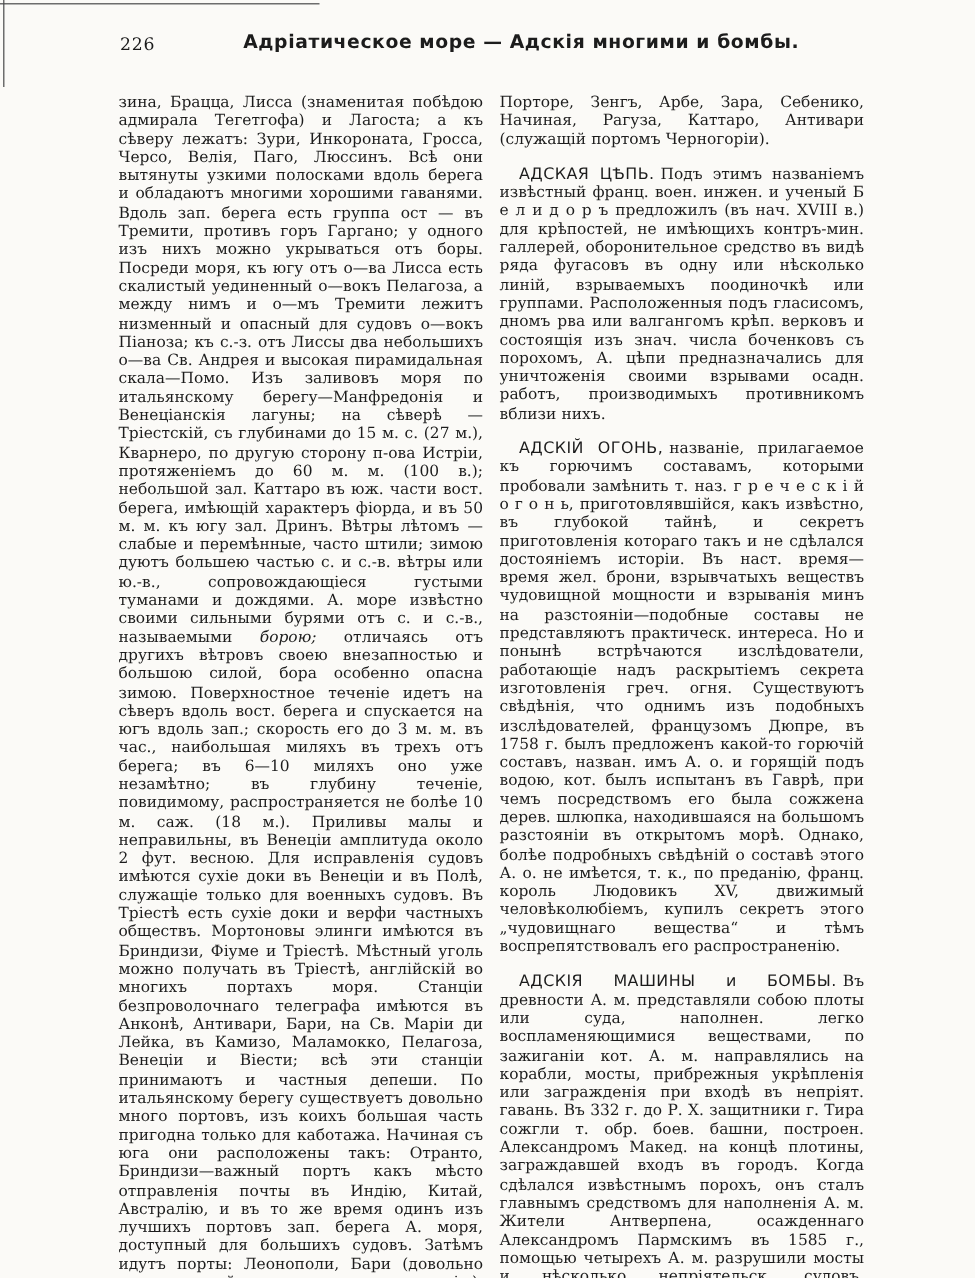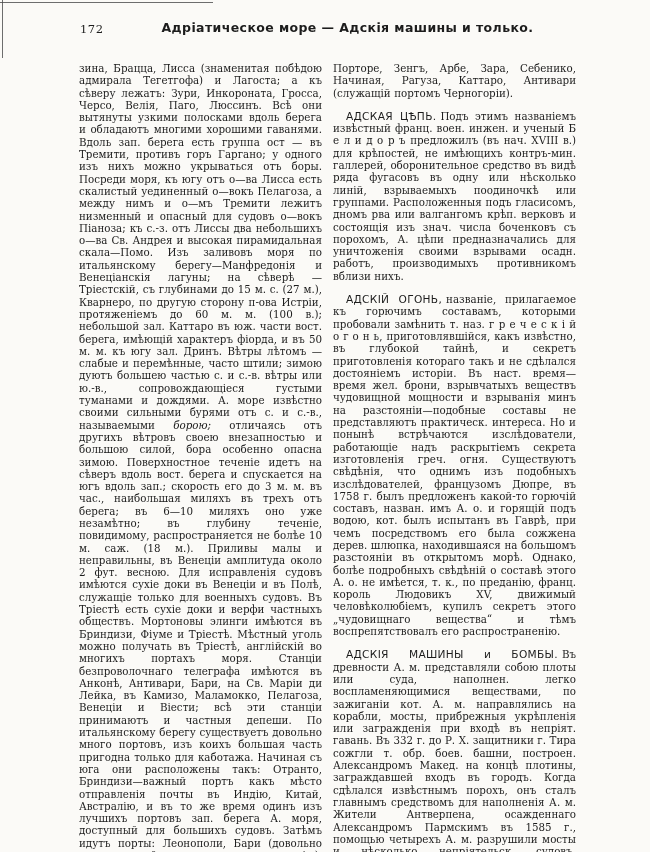--- a/index.html
+++ b/index.html
@@ -79,22 +79,22 @@
 </style>
 </head>
 <body>
 
 <div class="scan-line-top"></div>
 <div class="scan-line-left"></div>
 
 <div class="page-body">
 
   <div class="page-header">
-    <span class="page-number">172</span>
-    <div class="page-title">Адріатическое море — Адскія машины и только.</div>
+    <span class="page-number">226</span>
+    <div class="page-title">Адріатическое море — Адскія многими и бомбы.</div>
   </div>
 
   <div class="columns">
 
     <div class="column">
       <p><span>зина, Брацца, Лисса (знаменитая побѣдою адмирала Тегетгофа) и Лагоста; а къ сѣверу лежатъ: Зури, Инкороната, Гросса, Черсо, Велія, Паго, Люссинъ. Всѣ они вытянуты узкими полосками вдоль берега и обладаютъ многими хорошими гаванями. Вдоль зап. берега есть группа ост — въ Тремити, противъ горъ Гаргано; у одного изъ нихъ можно укрываться отъ боры. Посреди моря, къ югу отъ о—ва Лисса есть скалистый уединенный о—вокъ Пелагоза, а между нимъ и о—мъ Тремити лежитъ низменный и опасный для судовъ о—вокъ Піаноза; къ с.-з. отъ Лиссы два небольшихъ о—ва Св. Андрея и высокая пирамидальная скала—Помо. Изъ заливовъ моря по итальянскому берегу—Манфредонія и Венеціанскія лагуны; на сѣверѣ — Тріестскій, съ глубинами до 15 м. с. (27 м.), Кварнеро, по другую сторону п-ова Истріи, протяженіемъ до 60 м. м. (100 в.); небольшой зал. Каттаро въ юж. части вост. берега, имѣющій характеръ фіорда, и въ 50 м. м. къ югу зал. Дринъ. Вѣтры лѣтомъ — слабые и перемѣнные, часто штили; зимою дуютъ большею частью с. и с.-в. вѣтры или ю.-в., сопровождающіеся густыми туманами и дождями. А. море извѣстно своими сильными бурями отъ с. и с.-в., называемыми </span><span style="font-style: italic;">борою;</span><span> отличаясь отъ другихъ вѣтровъ своею внезапностью и большою силой, бора особенно опасна зимою. Поверхностное теченіе идетъ на сѣверъ вдоль вост. берега и спускается на югъ вдоль зап.; скорость его до 3 м. м. въ час., наибольшая миляхъ въ трехъ отъ берега; въ 6—10 миляхъ оно уже незамѣтно; въ глубину теченіе, повидимому, распространяется не болѣе 10 м. саж. (18 м.). Приливы малы и неправильны, въ Венеціи амплитуда около 2 фут. весною. Для исправленія судовъ имѣются сухіе доки въ Венеціи и въ Полѣ, служащіе только для военныхъ судовъ. Въ Тріестѣ есть сухіе доки и верфи частныхъ обществъ. Мортоновы элинги имѣются въ Бриндизи, Фіуме и Тріестѣ. Мѣстный уголь можно получать въ Тріестѣ, англійскій во многихъ портахъ моря. Станціи безпроволочнаго телеграфа имѣются въ Анконѣ, Антивари, Бари, на Св. Маріи ди Лейка, въ Камизо, Маламокко, Пелагоза, Венеціи и Віести; всѣ эти станціи принимаютъ и частныя депеши. По итальянскому берегу существуетъ довольно много портовъ, изъ коихъ большая часть пригодна только для каботажа. Начиная съ юга они расположены такъ: Отранто, Бриндизи—важный портъ какъ мѣсто отправленія почты въ Индію, Китай, Австралію, и въ то же время одинъ изъ лучшихъ портовъ зап. берега А. моря, доступный для большихъ судовъ. Затѣмъ идутъ порты: Леонополи, Бари (довольно значительный по торговому движенію), Барлетта, Віести, Анкона (довольно значительный по торговлѣ), Сенигаллія, Фано, Пезаро, Чіоггіа, Венеція (собственно портъ Маламокко, большое торговое движеніе). На сѣверѣ главный портъ — Тріестъ, куда въ 1906 г. заходило 7.240 пар. и 2.222 парус. судовъ. На п-овѣ Истрія много мѣстъ для стоянки судовъ, изъ нихъ главное—Пола на южномъ берегу его (главный военный портъ Австріи, соединенный ж. д. съ Вѣною). Въ глубинѣ зал. Кварнеро стоитъ портъ Фіуме, одинъ изъ главнѣйшихъ торговыхъ портовъ А. моря и единственный портъ Венгріи; въ 1906 г. посѣтило этотъ портъ 12.637 судовъ. Далѣе идутъ порты: Буккари,</span></p>
     </div>
 
     <div class="column">
       <p>Порторе, Зенгъ, Арбе, Зара, Себенико, Начиная, Рагуза, Каттаро, Антивари (служащій портомъ Черногоріи).</p>

